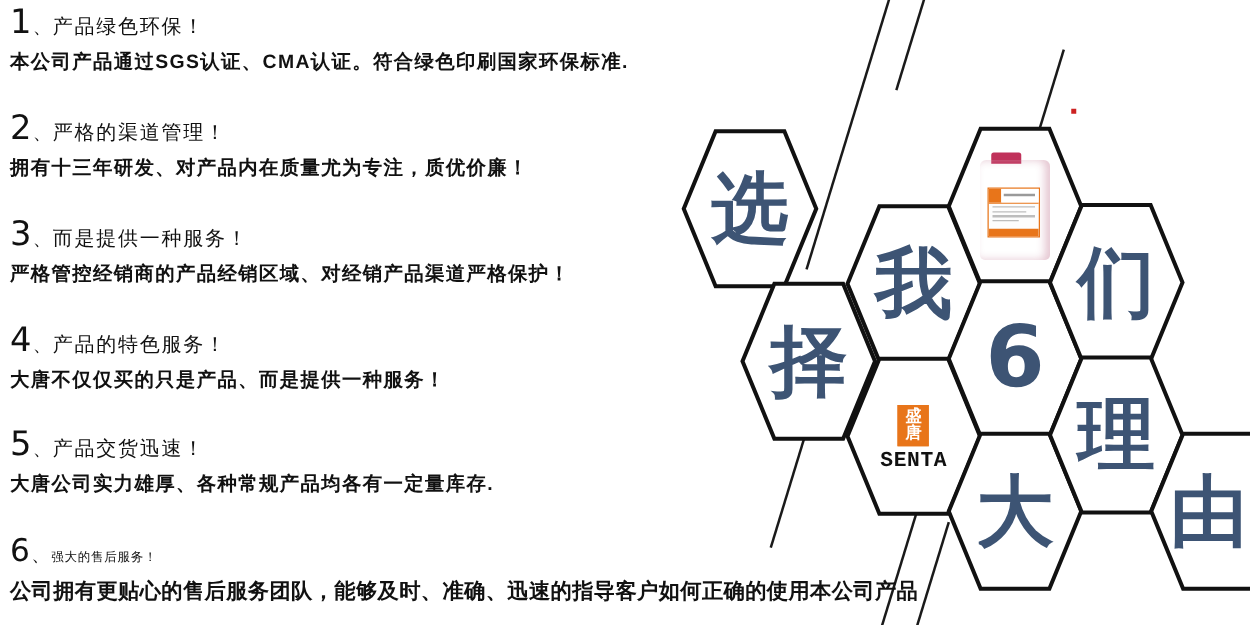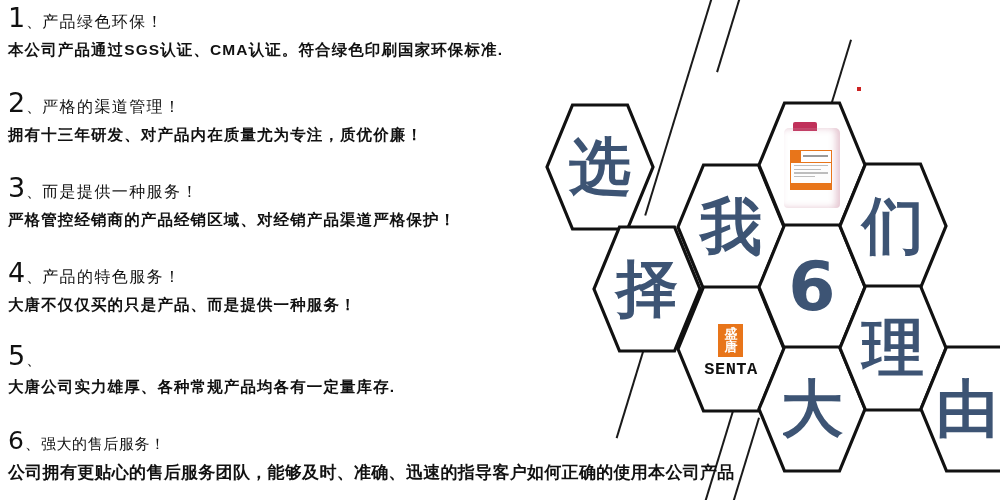--- a/index.html
+++ b/index.html
@@ -31,21 +31,21 @@
   }
   .r-dun{font-size:15px;color:#111;margin:0 1px 0 1px;}
   .r-title{
     font-size:16px;font-weight:400;color:#111;letter-spacing:1.4px;
   }
   .r-body{
     margin-top:7px;
     font-size:15.5px;font-weight:700;color:#111;letter-spacing:1.1px;
     white-space:nowrap;
   }
-  .r6 .r-title{font-size:15px;letter-spacing:0.6px;}
+  .r6 .r-title{font-size:10px;letter-spacing:0.6px;}
   .r6 .r-body{font-size:17px;letter-spacing:0.3px;}
   .r6 .r-num{font-size:25px;}
 
   
   .hexes{position:absolute;left:0;top:0;width:1000px;height:500px;}
   .hex{
     position:absolute;
     display:flex;align-items:center;justify-content:center;
   }
   .hex svg{position:absolute;left:0;top:0;overflow:visible;}
@@ -168,20 +168,21 @@
         <span class="r-dun">、</span>
         <span class="r-title">产品的特色服务！</span>
       </div>
       <div class="r-body">大唐不仅仅买的只是产品、而是提供一种服务！</div>
     </div>
 
     <div class="reason" style="top:342px;">
       <div class="r-head">
         <span class="r-num">5</span>
         <span class="r-dun">、</span>
+        <span class="r-title">产品交货迅速！</span>
       </div>
       <div class="r-body">大唐公司实力雄厚、各种常规产品均各有一定量库存.</div>
     </div>
 
     <div class="reason r6" style="top:428px;width:985px;">
       <div class="r-head">
         <span class="r-num">6</span>
         <span class="r-dun">、</span>
         <span class="r-title">强大的售后服务！</span>
       </div>

